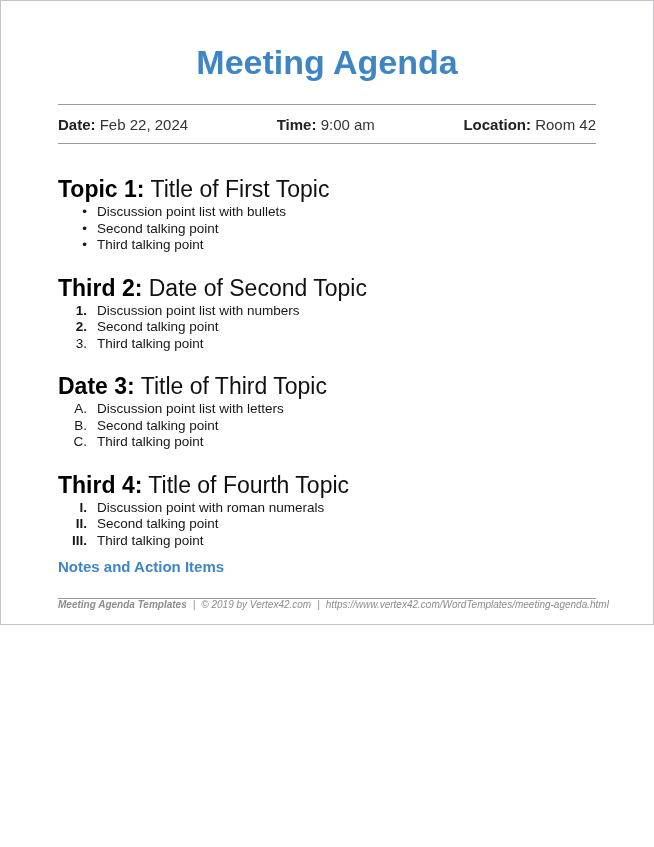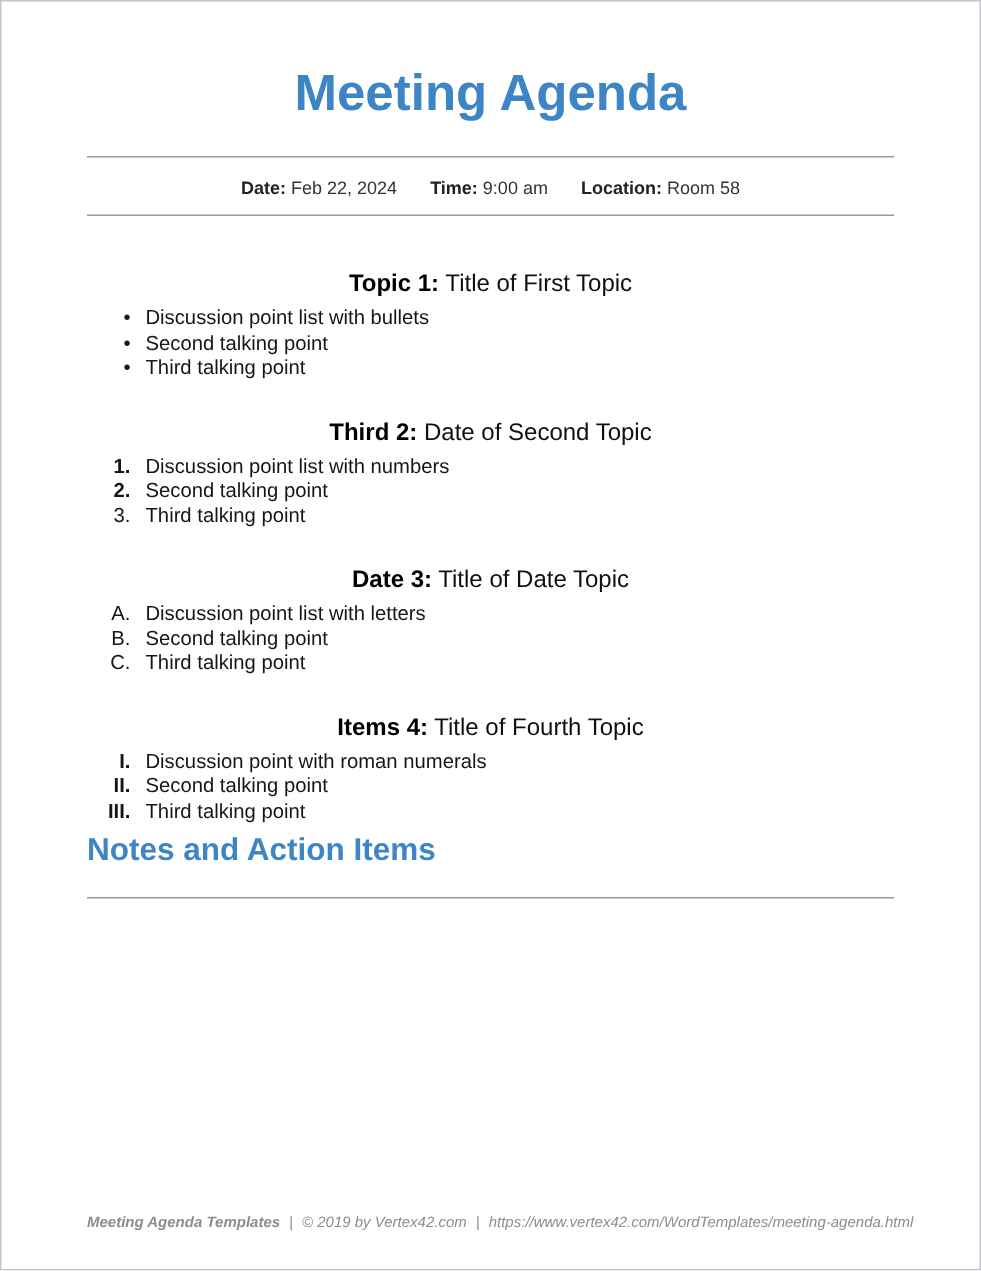--- a/index.html
+++ b/index.html
@@ -6,58 +6,58 @@
     --accent:#3e85c6;
     --rule:#9a9a9a;
     --text:#1b1b1b;
     --muted:#8d8d8d;
     --page-border:#c3c3cb;
   }
   *{box-sizing:border-box;margin:0;padding:0;}
   html,body{background:#fff;}
   body{font-family:"Liberation Sans","DejaVu Sans",sans-serif;color:var(--text);}
   .page{
-    width:654px;height:847px;
+    width:654px;height:625px;
     border:1px solid var(--page-border);
     background:#fff;
     padding:0 57px;
     display:flex;flex-direction:column;
     overflow:hidden;
   }
   .doc-title{
     margin:42px 0 0;
     font-size:34px;line-height:39px;font-weight:bold;
     text-align:center;color:var(--accent);
   }
   hr.rule{border:none;border-top:1px solid var(--rule);width:100%;}
   hr.rule-top{margin-top:22px;}
   hr.rule-meta-bottom{margin-top:10px;}
   .meta{
     margin-top:12px;
-    font-size:12px;line-height:16px;
-    display:flex;justify-content:center;column-gap:22px;
+    font-size:15px;line-height:16px;
+    display:flex;justify-content:space-between;column-gap:22px;
     color:#333;
   }
   .meta .field{white-space:nowrap;}
   .meta .label{font-weight:bold;color:#222;}
   .meta .value{color:#333;}
   .section{margin-top:25px;}
   .section:first-child{margin-top:36px;}
-  .topic-h{font-size:16px;line-height:19px;font-weight:normal;color:#101010;text-align:center;}
+  .topic-h{font-size:23px;line-height:19px;font-weight:normal;color:#101010;}
   .topic-h .topic-label{font-weight:bold;color:#000;}
   .list{margin-top:5px;}
   .item{
     display:grid;grid-template-columns:29px 1fr;column-gap:10px;
     font-size:13.5px;line-height:16.5px;color:#161616;
   }
   .item .marker{text-align:right;}
   .item .marker.bold{font-weight:bold;}
   .notes-h{
     margin-top:8px;
-    font-size:21px;line-height:19px;font-weight:bold;color:var(--accent);
+    font-size:15px;line-height:19px;font-weight:bold;color:var(--accent);
   }
   hr.rule-notes{margin-top:22px;}
   .spacer{flex:1;}
   .footer{
     margin-bottom:24px;
     text-align:center;
     font-size:10px;line-height:12px;color:var(--muted);
     white-space:nowrap;
     font-style:italic;
   }
@@ -68,21 +68,21 @@
 <body>
 
 <div class="page">
   <h1 class="doc-title">Meeting Agenda</h1>
 
   <hr class="rule rule-top">
 
   <div class="meta" id="meta-row">
       <span class="field"><span class="label">Date:</span> <span class="value">Feb 22, 2024</span></span>
       <span class="field"><span class="label">Time:</span> <span class="value">9:00 am</span></span>
-      <span class="field"><span class="label">Location:</span> <span class="value">Room 58</span></span>
+      <span class="field"><span class="label">Location:</span> <span class="value">Room 42</span></span>
     </div>
 
   <hr class="rule rule-meta-bottom">
 
   <div id="sections">
       <div class="section">
         <h2 class="topic-h"><span class="topic-label">Topic 1:</span> <span class="topic-title">Title of First Topic</span></h2>
         <div class="list">
           <div class="item">
             <span class="marker">•</span>
@@ -109,38 +109,38 @@
             <span class="marker bold">2.</span>
             <span class="text">Second talking point</span>
           </div>
           <div class="item">
             <span class="marker">3.</span>
             <span class="text">Third talking point</span>
           </div>
         </div>
       </div>
       <div class="section">
-        <h2 class="topic-h"><span class="topic-label">Date 3:</span> <span class="topic-title">Title of Date Topic</span></h2>
+        <h2 class="topic-h"><span class="topic-label">Date 3:</span> <span class="topic-title">Title of Third Topic</span></h2>
         <div class="list">
           <div class="item">
             <span class="marker">A.</span>
             <span class="text">Discussion point list with letters</span>
           </div>
           <div class="item">
             <span class="marker">B.</span>
             <span class="text">Second talking point</span>
           </div>
           <div class="item">
             <span class="marker">C.</span>
             <span class="text">Third talking point</span>
           </div>
         </div>
       </div>
       <div class="section">
-        <h2 class="topic-h"><span class="topic-label">Items 4:</span> <span class="topic-title">Title of Fourth Topic</span></h2>
+        <h2 class="topic-h"><span class="topic-label">Third 4:</span> <span class="topic-title">Title of Fourth Topic</span></h2>
         <div class="list">
           <div class="item">
             <span class="marker bold">I.</span>
             <span class="text">Discussion point with roman numerals</span>
           </div>
           <div class="item">
             <span class="marker bold">II.</span>
             <span class="text">Second talking point</span>
           </div>
           <div class="item">

